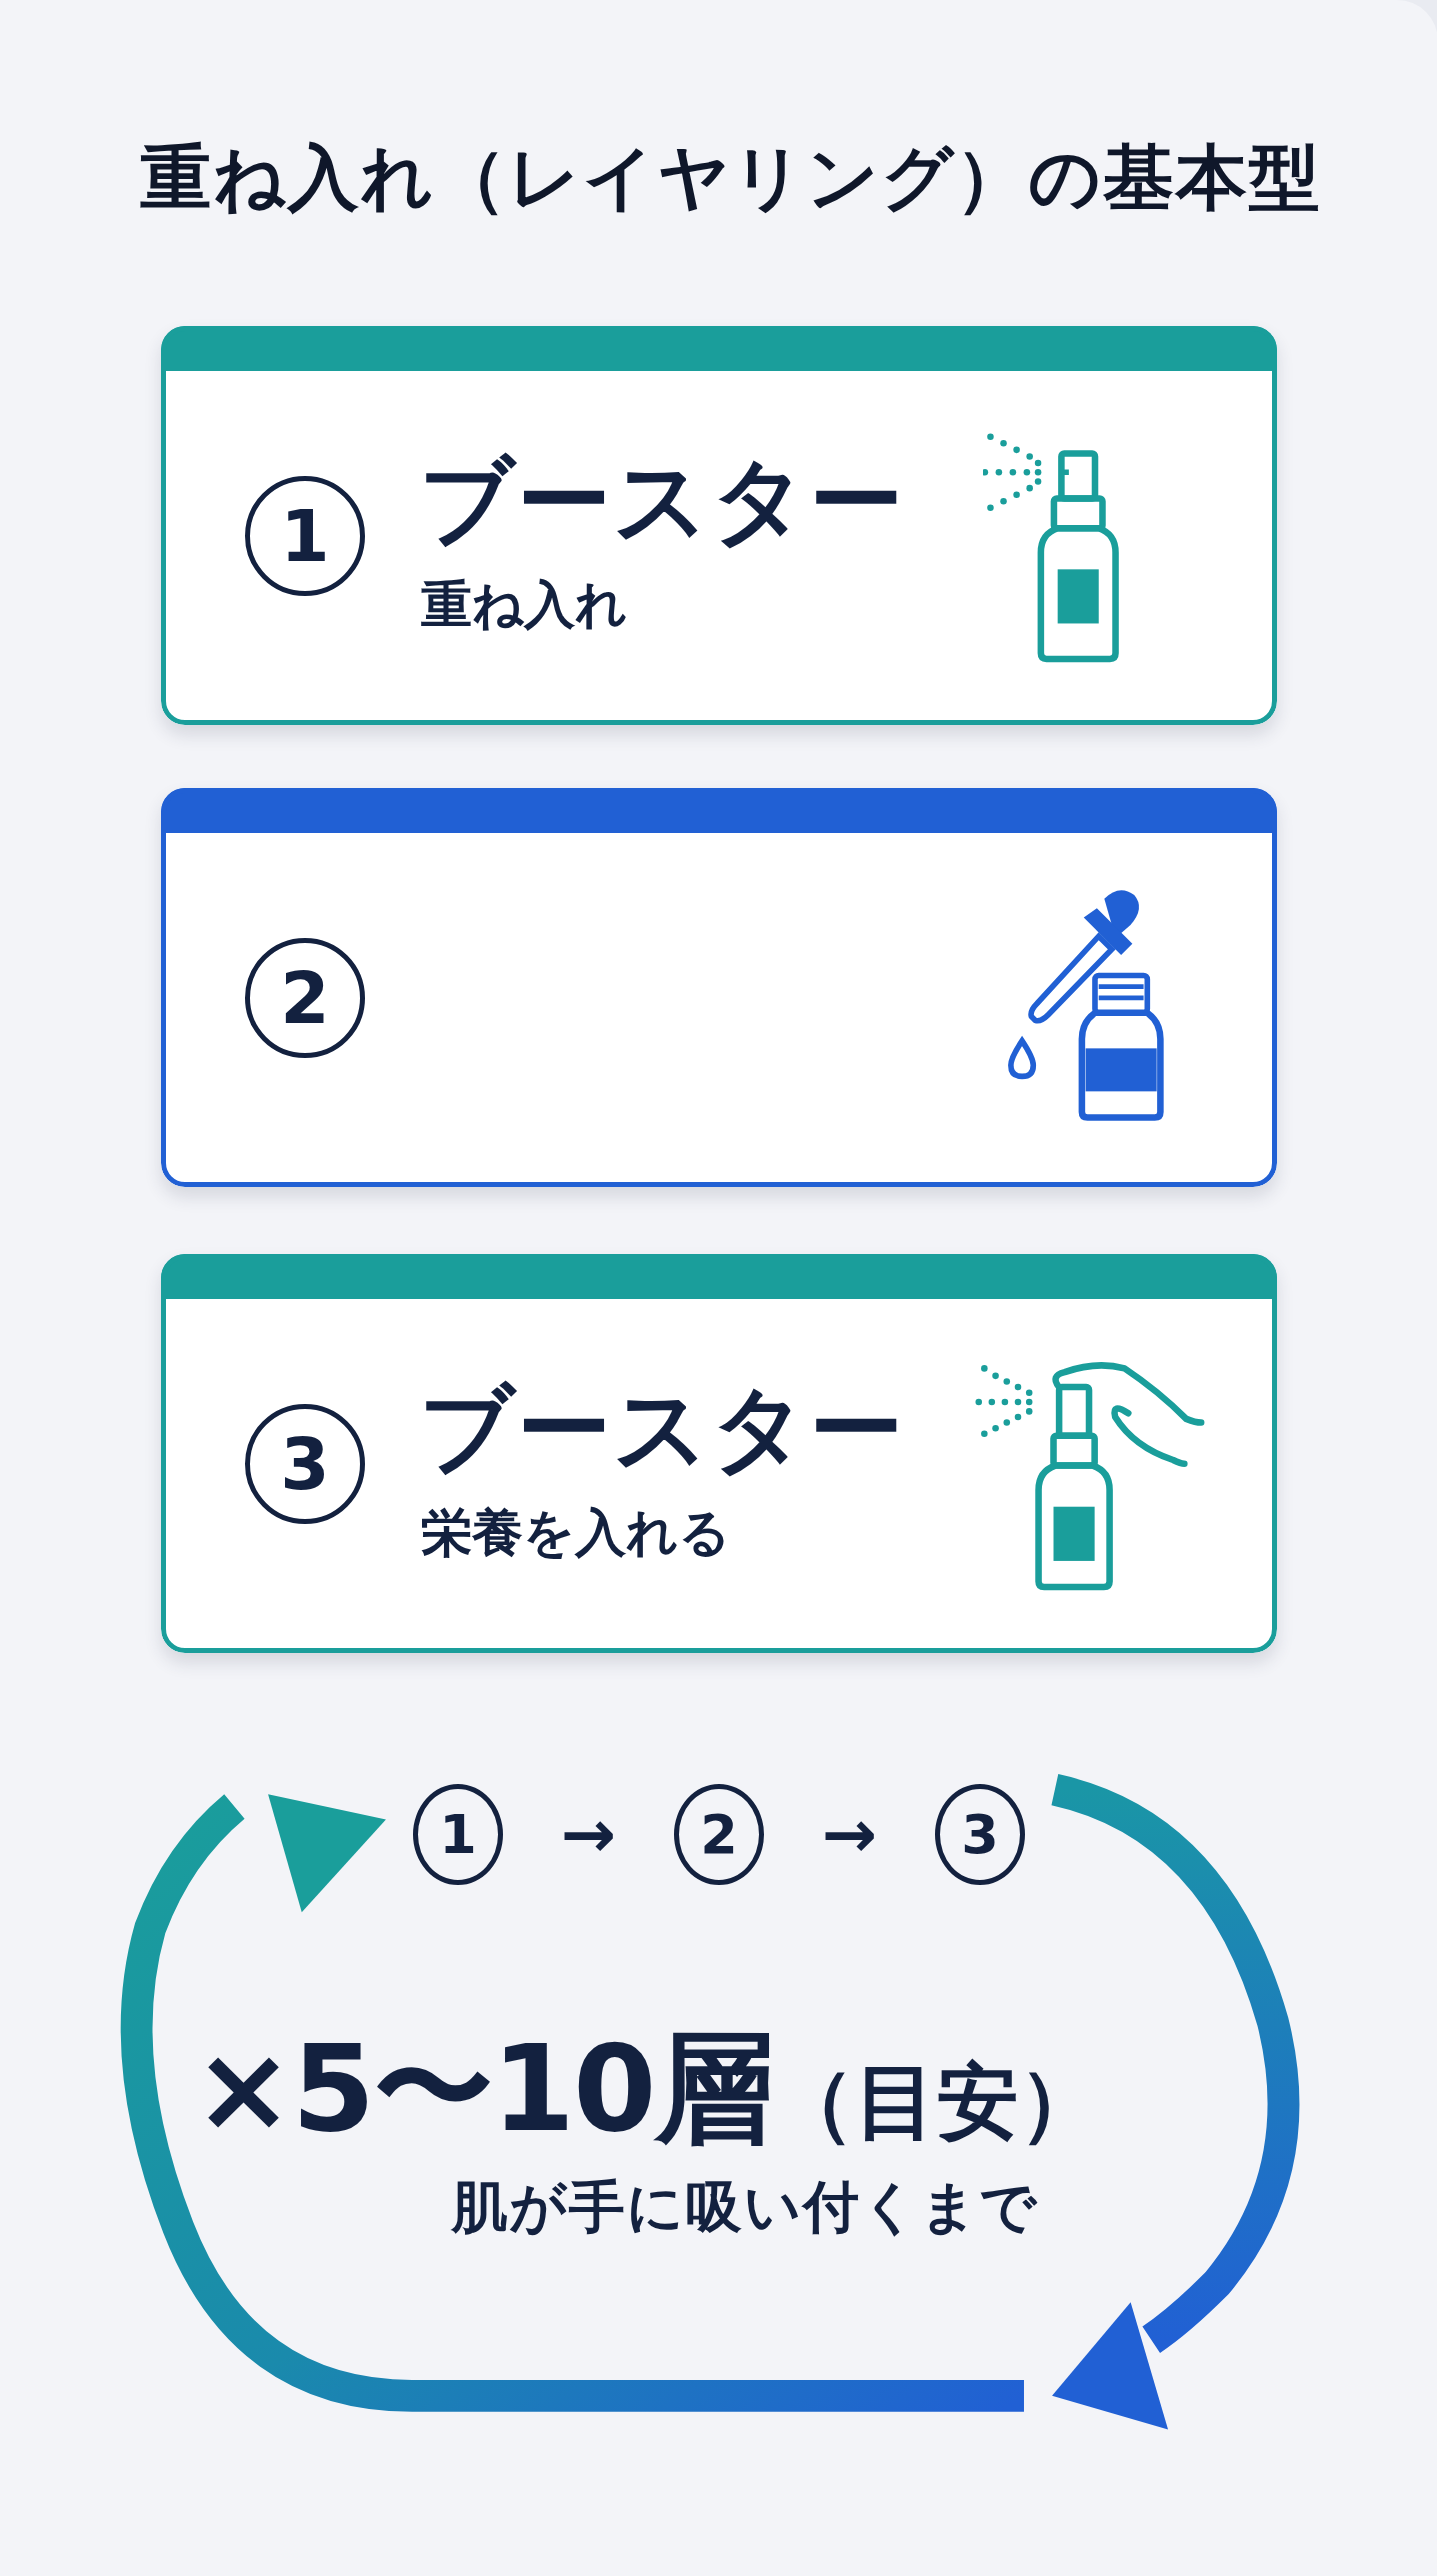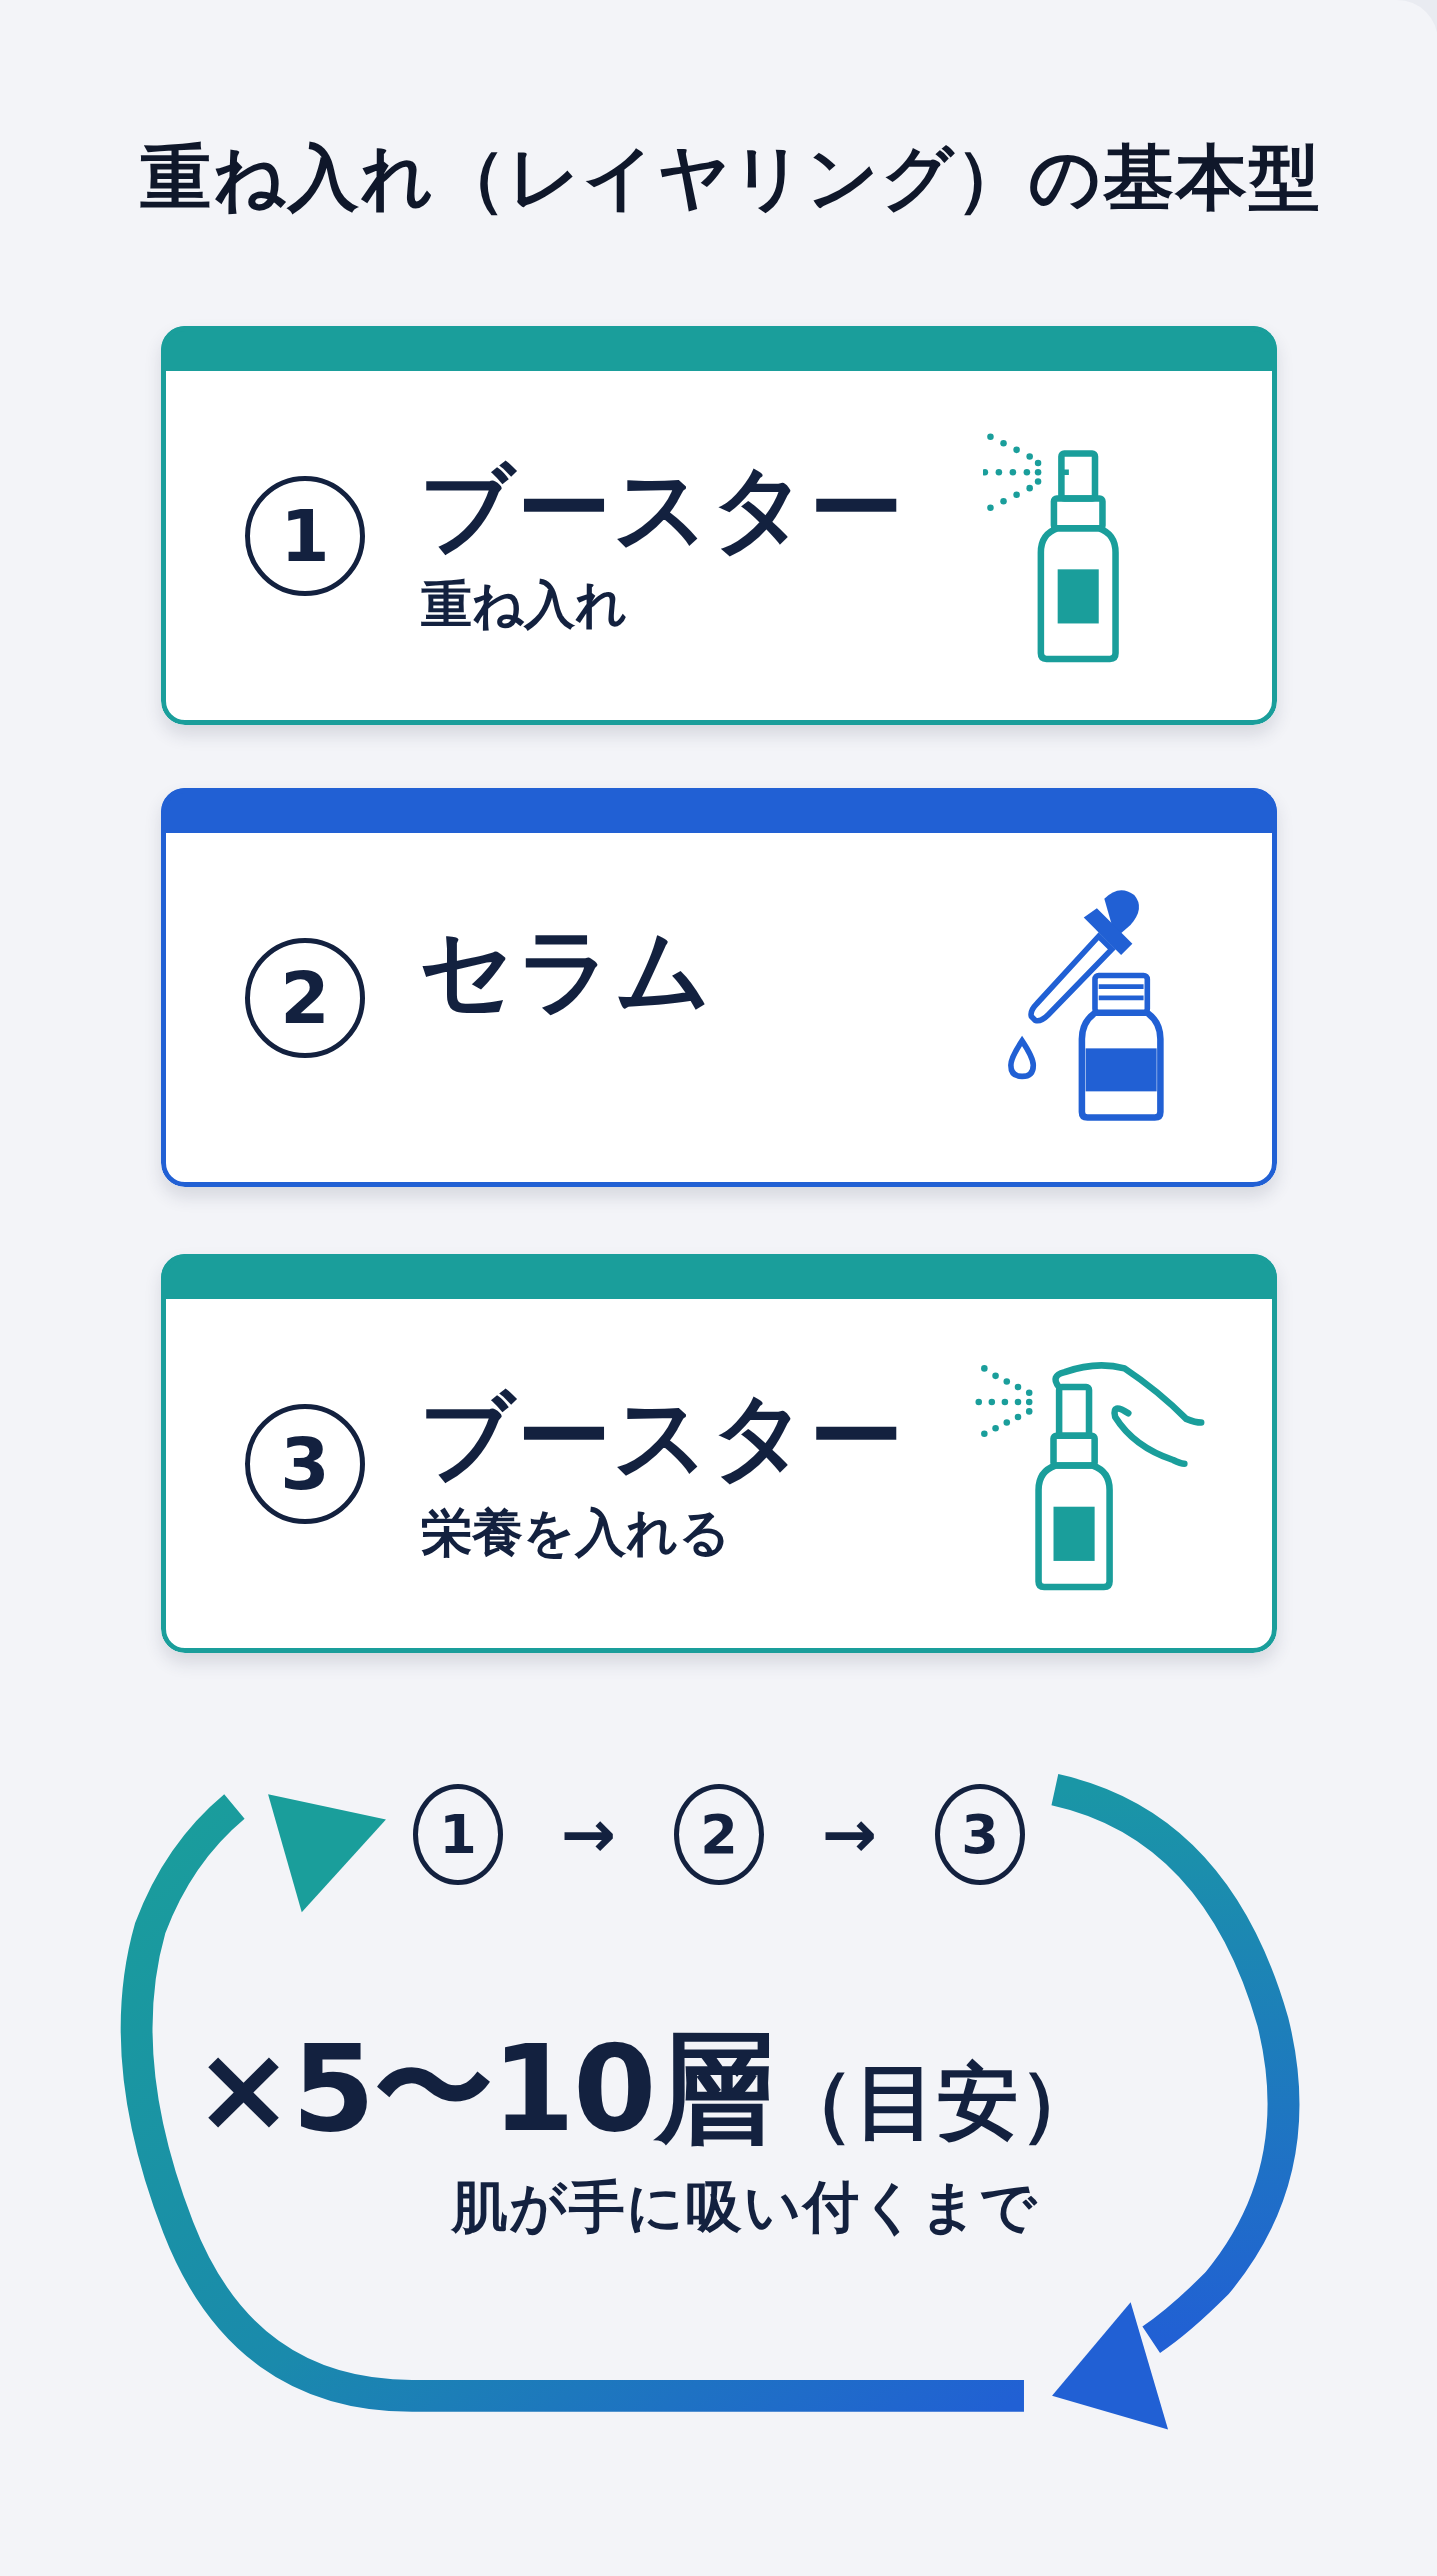--- a/index.html
+++ b/index.html
@@ -24,21 +24,21 @@
     position: absolute; left: 0; top: 0; width: 100%; height: 100%;
     border-radius: 24px; border-style: solid; border-width: 5.6px; pointer-events: none;
   }
   .card .num {
     position: absolute; left: 84px; top: 150px; width: 120px; height: 120px;
     border: 5.6px solid #13213f; border-radius: 50%;
     display: flex; align-items: center; justify-content: center;
     font-size: 71px; font-weight: bold; color: #13213f;
   }
   .card .name {
-    position: absolute; left: 258px; top: 120px;
+    position: absolute; left: 258px; top: 112px;
     font-size: 94px; font-weight: bold; color: #13213f; letter-spacing: 1.9px;
   }
   .card .desc {
     position: absolute; left: 260px; top: 245px;
     font-size: 51px; font-weight: bold; color: #13213f;
   }
   .card .icon { position: absolute; }
   .c1 { top: 326px; }
   .c2 { top: 788px; }
   .c3 { top: 1254px; }
@@ -102,21 +102,20 @@
       <rect x="84" y="86" width="10" height="10" fill="none"></rect>
       <rect x="80" y="150" width="44" height="58" fill="#1a9e9b"></rect>
       <path d="M86 46 L92 46" stroke="#1a9e9b" stroke-width="6"></path>
     </svg>
   </div>
 
   <div class="card c2">
     <div class="bar" style="background:#2160d4"></div>
     <div class="frame" style="border-color:#2160d4"></div>
     <div class="num">2</div>
-    <div class="name">セラム</div>
     <svg class="icon" style="left:833px;top:94px" width="187" height="243" viewBox="0 0 200 260">
       <g fill="#2160d4">
         <path d="M118 18 Q134 2 150 14 Q162 28 146 46 L130 60 Z"></path>
         <path d="M96 38 L110 28 L148 66 L136 78 Z"></path>
         <path d="M112 58 L126 72 L58 142 Q50 150 44 148 L40 144 Q38 138 46 130 Z" fill="none" stroke="#2160d4" stroke-width="6"></path>
         <path d="M30 170 Q18 188 18 196 Q18 208 30 208 Q42 208 42 196 Q42 188 30 170 Z" fill="none" stroke="#2160d4" stroke-width="6"></path>
         <rect x="108" y="100" width="56" height="40" rx="4" fill="none" stroke="#2160d4" stroke-width="6"></rect>
         <line x1="112" y1="112" x2="160" y2="112" stroke="#2160d4" stroke-width="5"></line>
         <line x1="112" y1="124" x2="160" y2="124" stroke="#2160d4" stroke-width="5"></line>
         <path d="M108 140 Q94 150 94 168 L94 246 Q94 252 100 252 L172 252 Q178 252 178 246 L178 168 Q178 150 164 140 Z" fill="none" stroke="#2160d4" stroke-width="7"></path>

